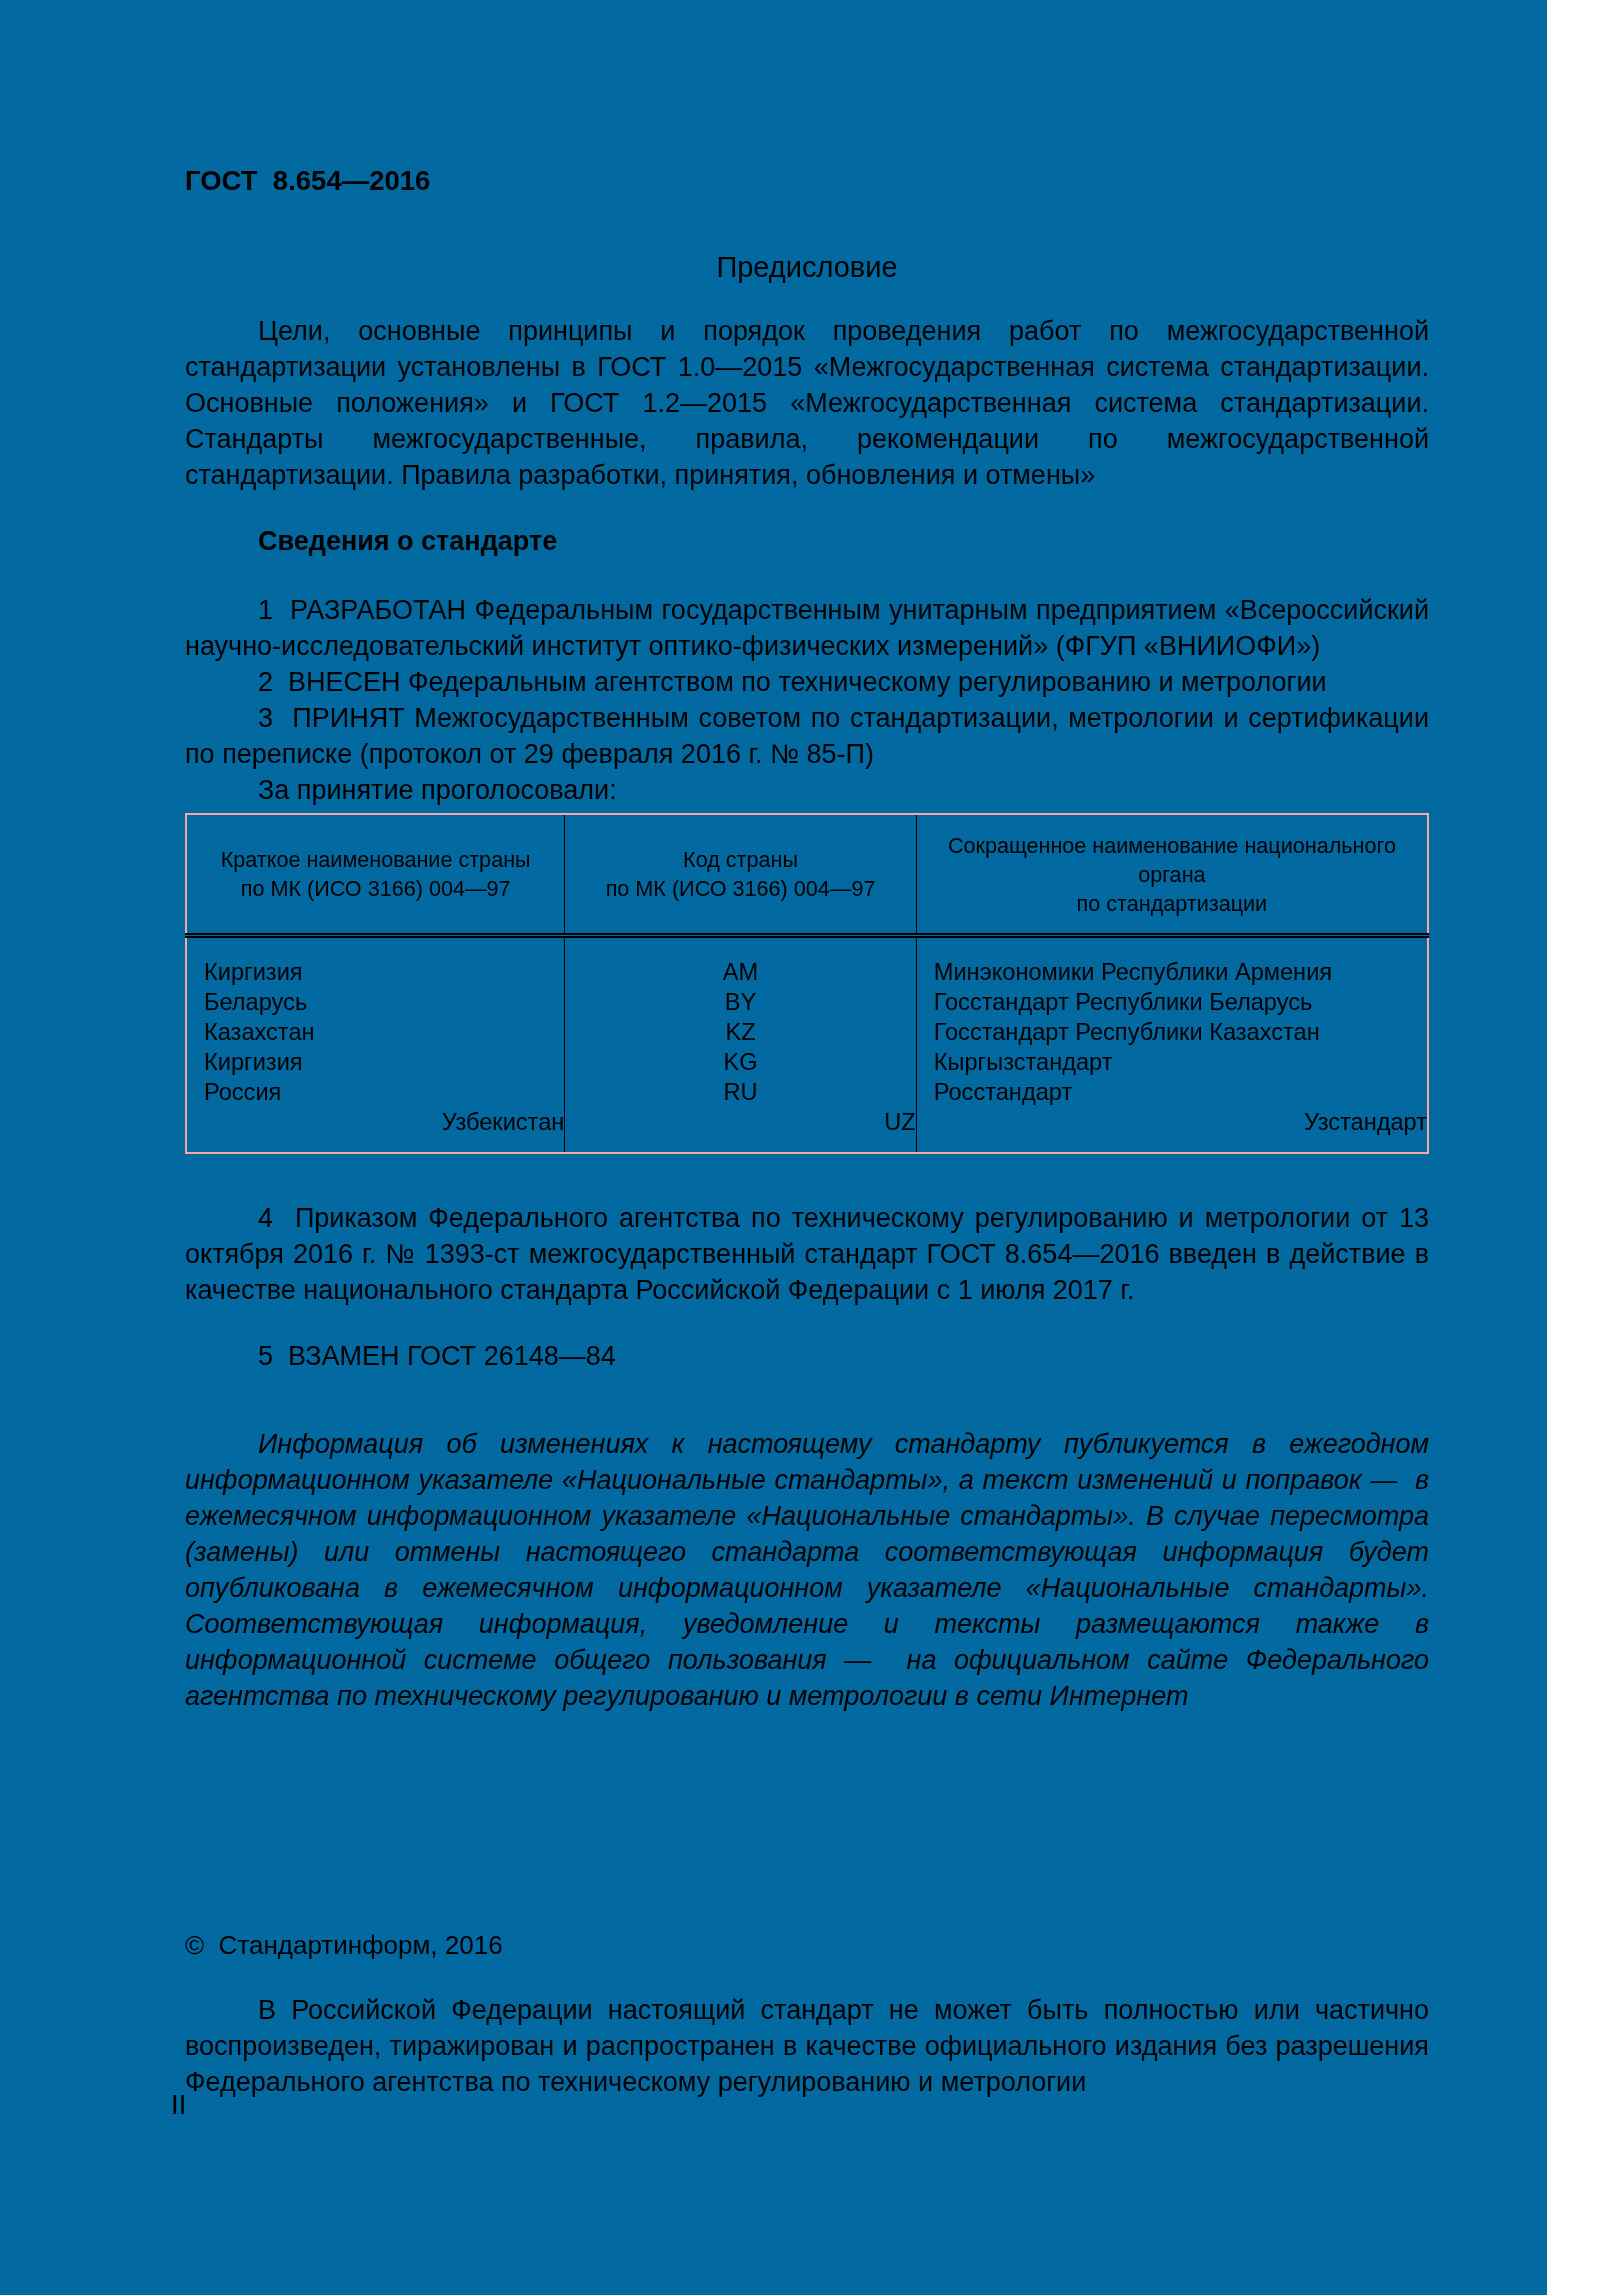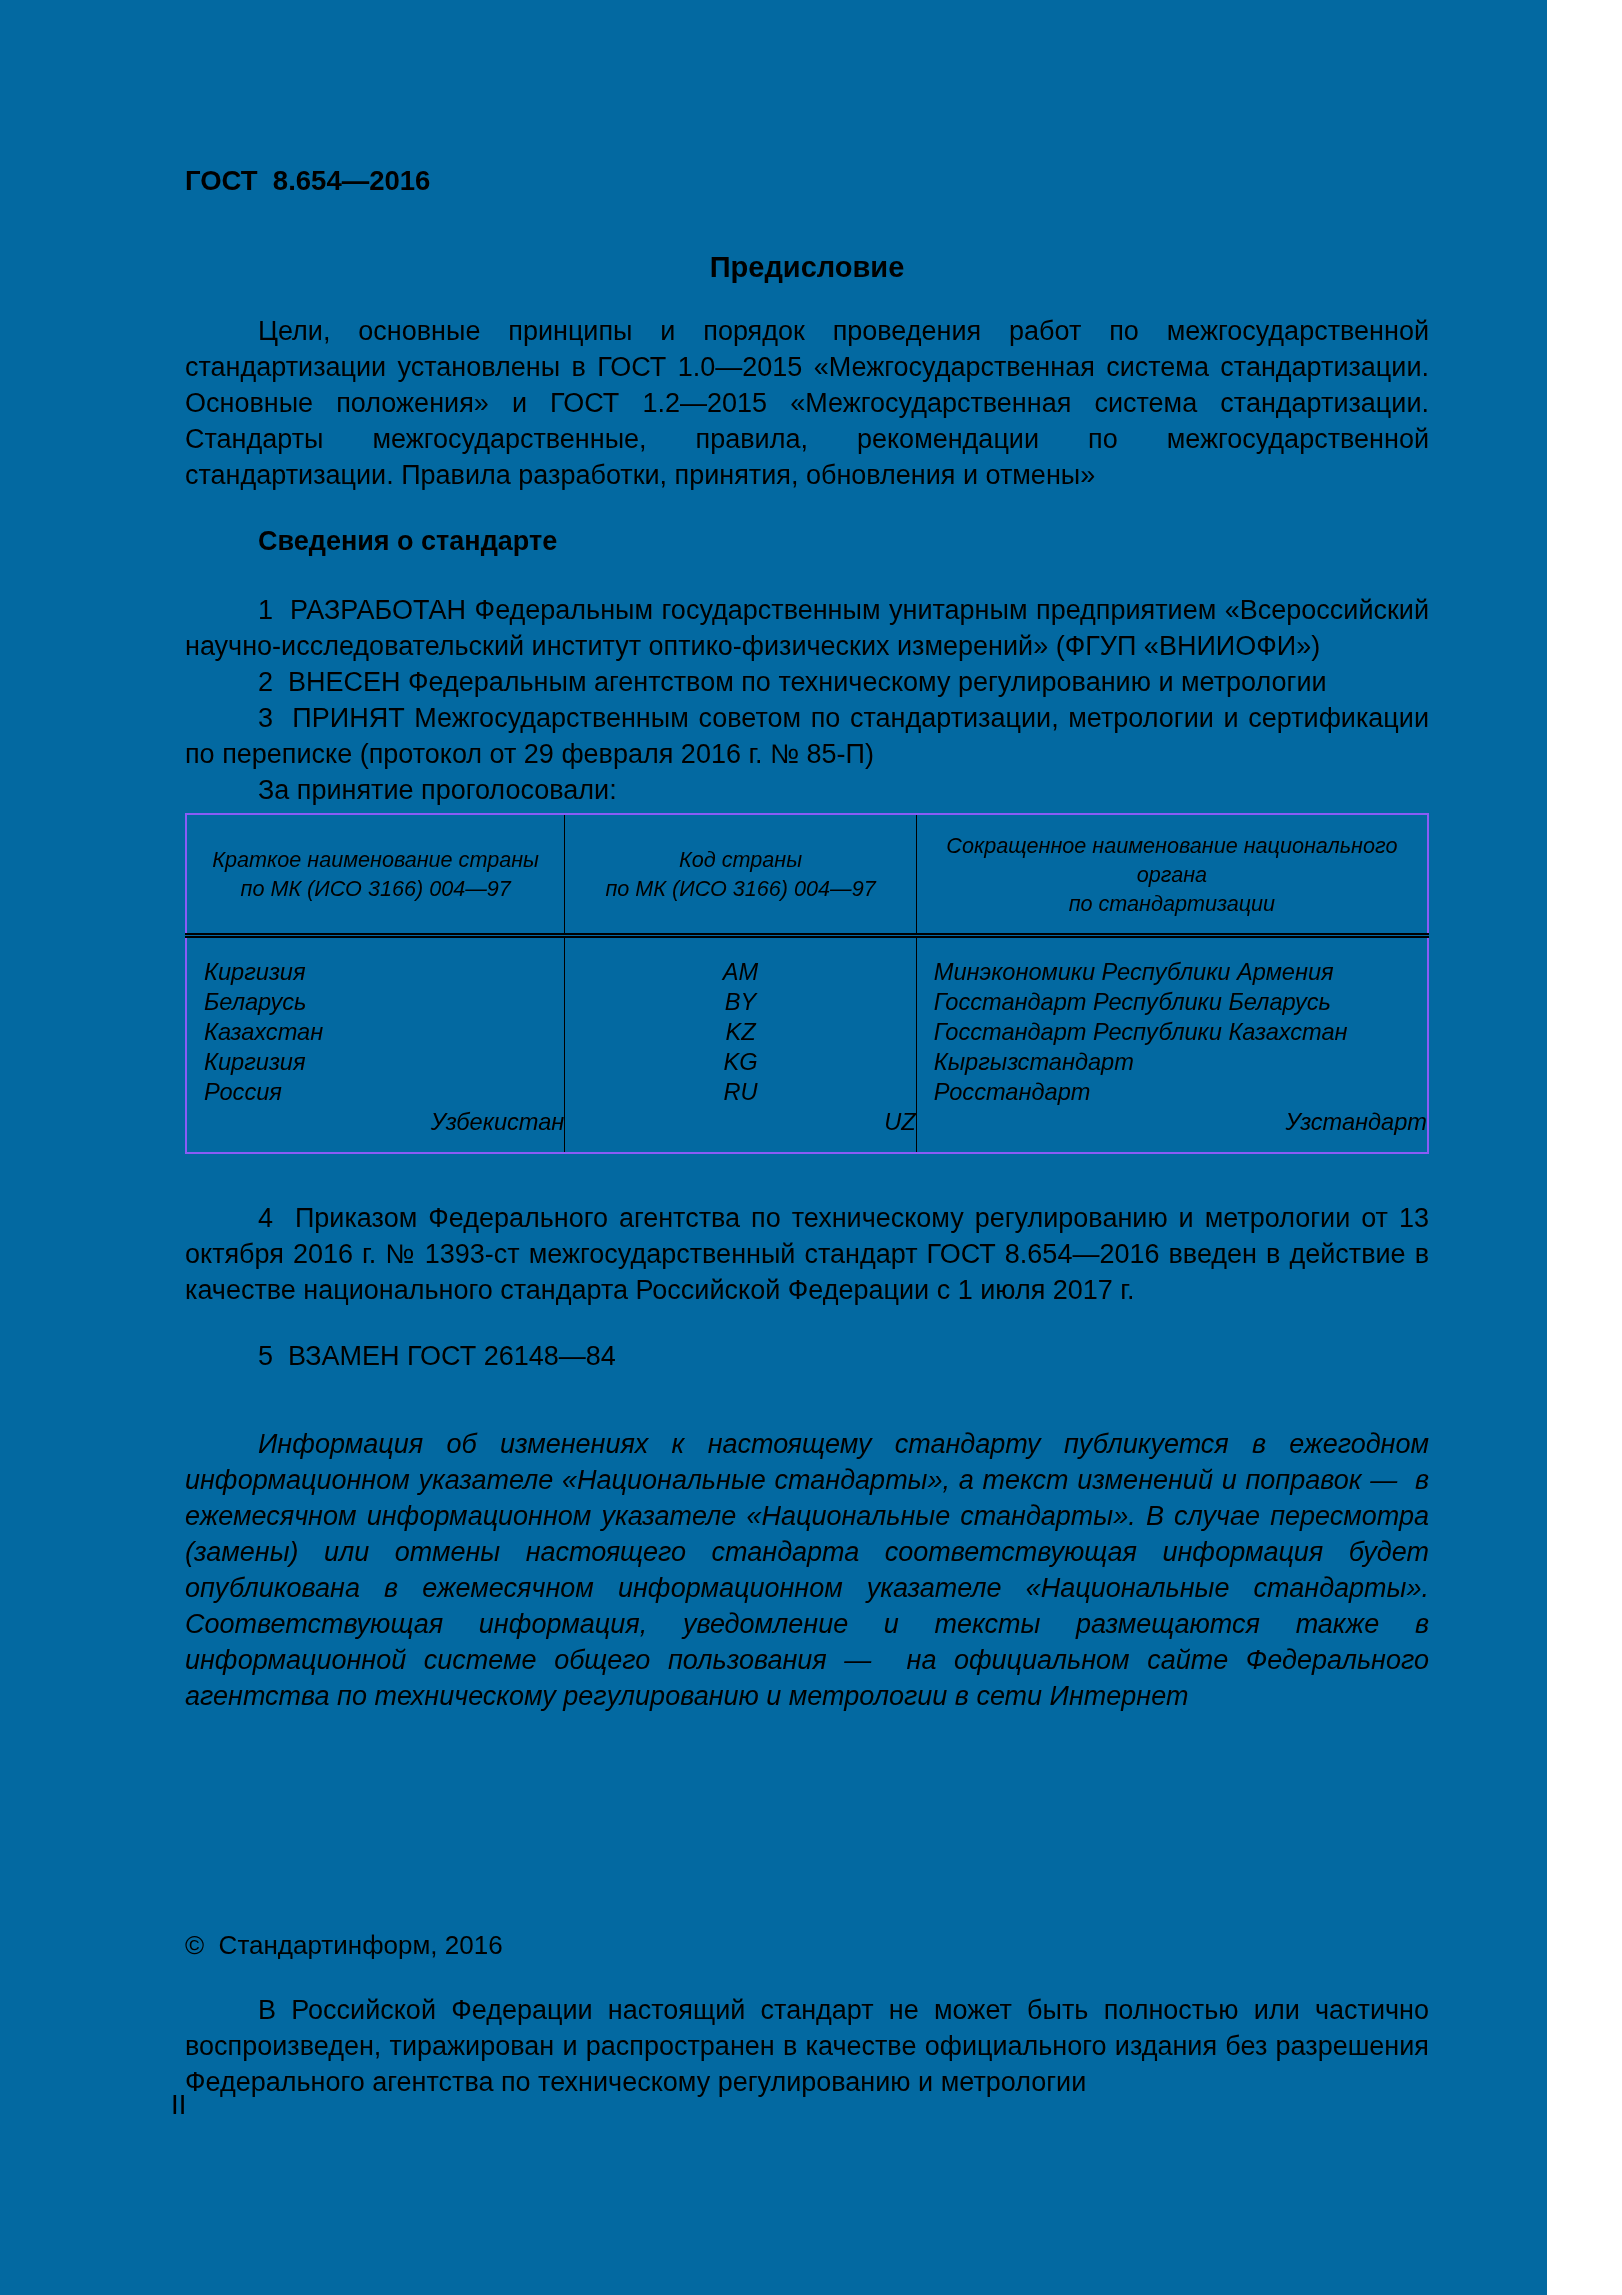--- a/index.html
+++ b/index.html
@@ -20,21 +20,21 @@
   }
   .doc-number {
     font-size: 27.5px;
     font-weight: bold;
     line-height: 29px;
     white-space: pre-wrap;
   }
   .title {
     margin: 56px 0 0 0;
     font-size: 29px;
-    font-weight: bold;
+    font-weight: normal;
     line-height: 33px;
     text-align: center;
   }
   .para {
     margin: 0;
     font-size: 27px;
     line-height: 36px;
     text-align: justify;
     white-space: pre-wrap;
   }
@@ -45,23 +45,22 @@
     font-size: 27px;
     font-weight: bold;
     line-height: 36px;
     text-indent: 73px;
   }
   .item-first { margin-top: 33px; }
   .voting-table {
     width: 100%;
     margin-top: 5.2px;
     border-collapse: collapse;
-    border: 2px solid #8b5cf6;
+    border: 2px solid #fca5a5;
     table-layout: fixed;
-    font-style: italic;
   }
   .voting-table th {
     font-size: 21.6px;
     font-weight: normal;
     line-height: 29px;
     text-align: center;
     vertical-align: middle;
     white-space: pre-line;
     padding: 15.7px 7.9px;
     border-bottom: 5.9px double #000;

